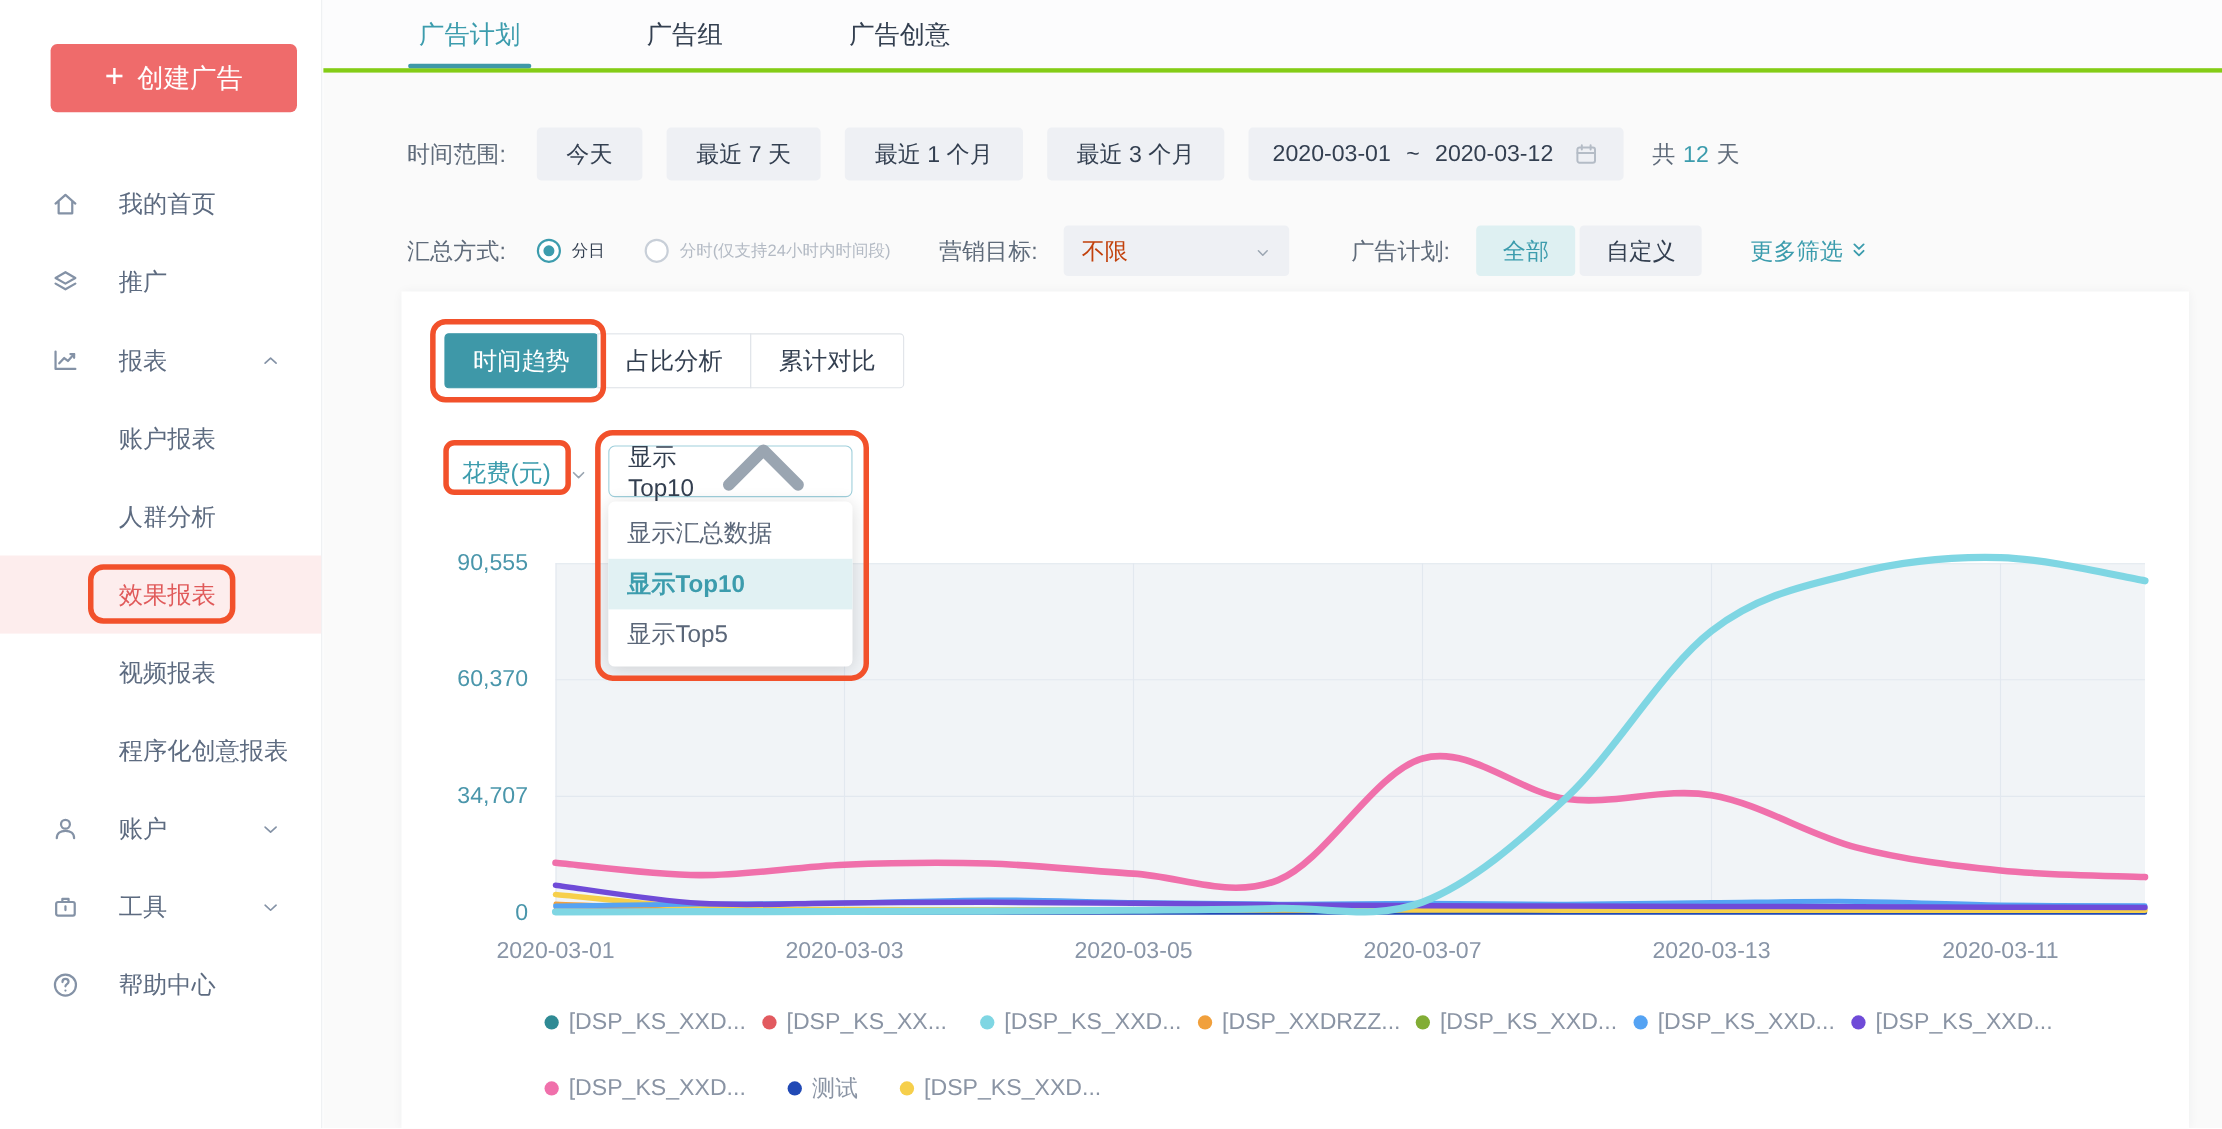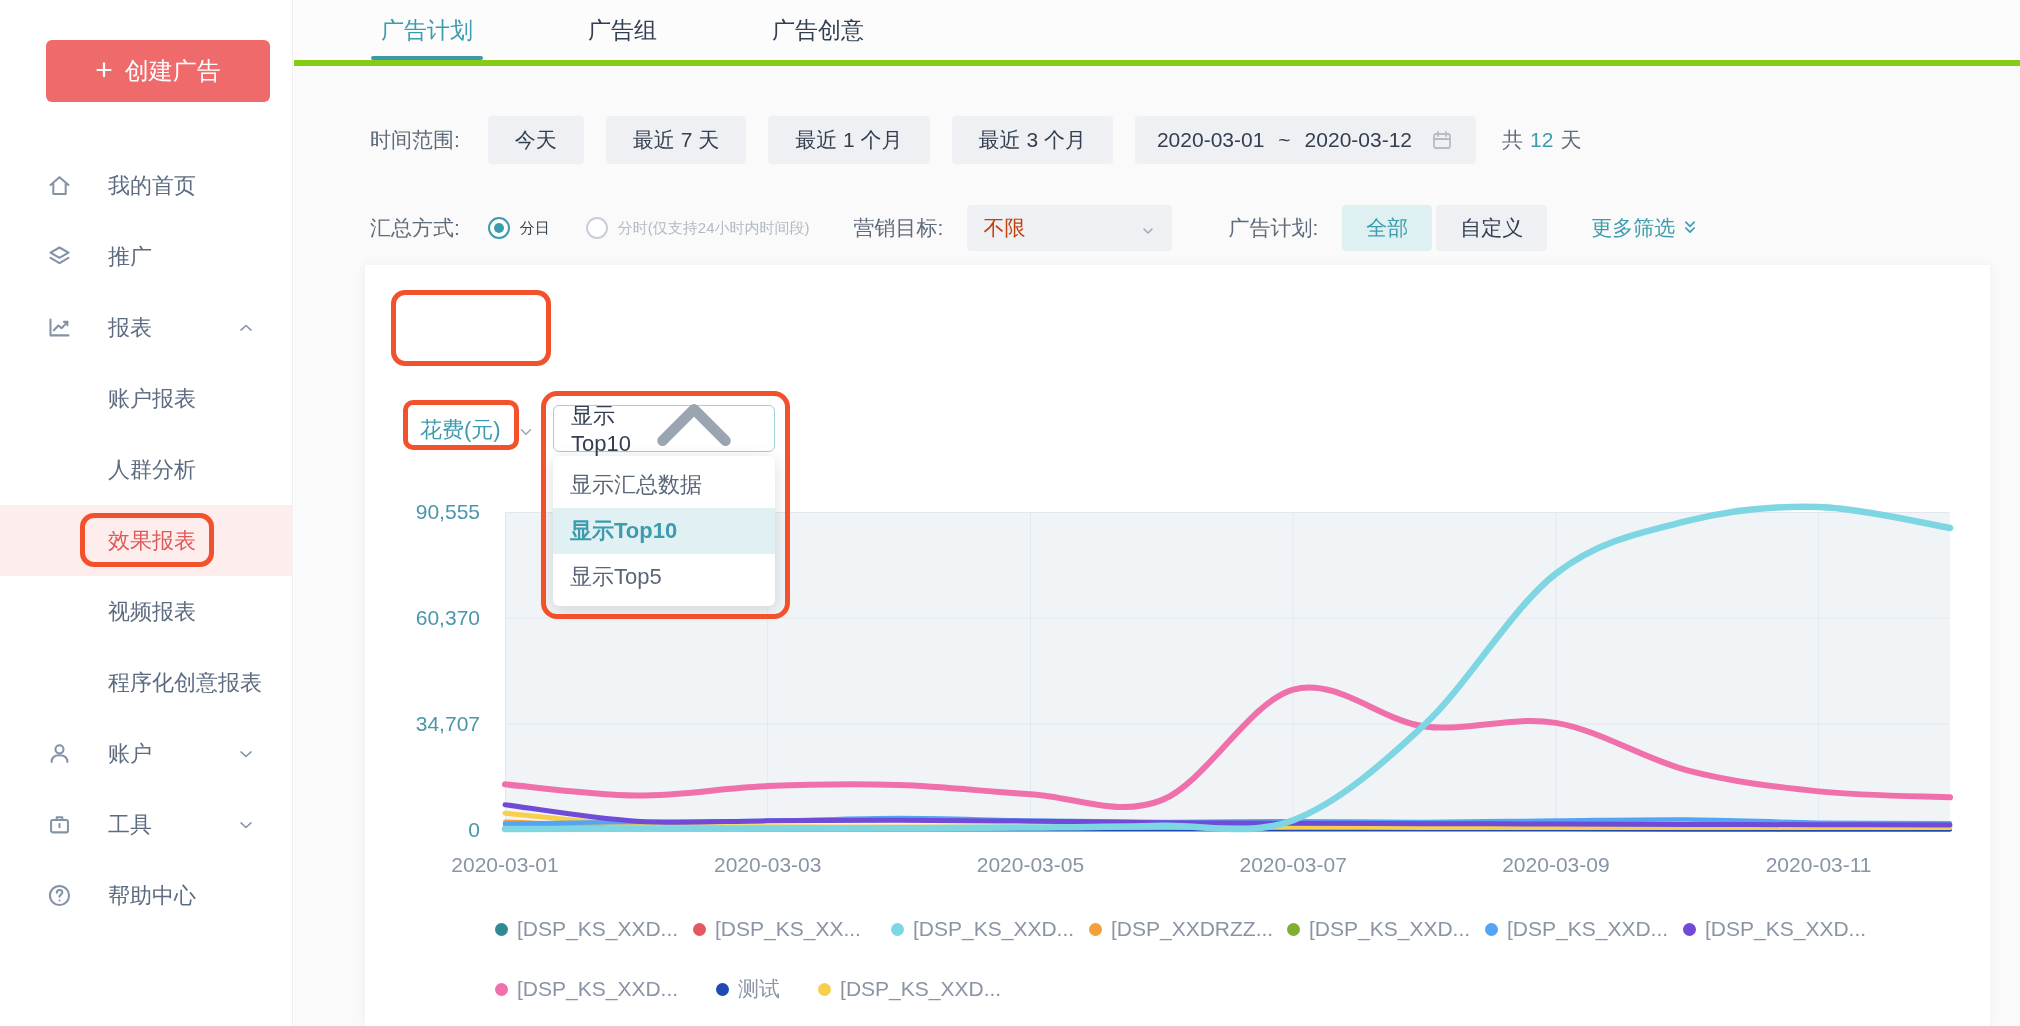--- a/index.html
+++ b/index.html
@@ -17,21 +17,21 @@
   .nav-item .ico { position:absolute; left:46px; top:22px; width:27px; height:27px; }
   .nav-item .chev { position:absolute; right:36px; top:26px; width:20px; height:20px; }
   .nav-item .lbl { position:absolute; left:108px; top:50%; transform:translateY(-50%); font-size:22px; color:#5d6b80; white-space:nowrap; }
   .nav-item.active { background:#fdeded; }
   .nav-item.active .lbl { color:#e05a5a; }
   .nav-annotation { position:absolute; left:80px; top:8px; width:134px; height:54px; border:5px solid #f2512b; border-radius:14px; pointer-events:none; }
   .ico svg, .chev svg { width:100%; height:100%; fill:none; stroke:#8492a6; stroke-width:1.8; stroke-linecap:round; stroke-linejoin:round; }
 
   
   .main { position:absolute; left:294px; top:0; right:0; bottom:0; background:#fafafa; }
-  .tabbar { position:absolute; left:0; right:0; top:0; height:66px; background:#fcfcfd; border-bottom:6px solid #84cc16;
+  .tabbar { position:absolute; left:0; right:0; top:0; height:66px; background:#fcfcfd; border-bottom:4px solid #84cc16;
     display:flex; align-items:stretch; padding-left:77px; gap:95px; }
   .tab { position:relative; display:flex; align-items:center; padding:0 10px; font-size:23px; color:#333f50; cursor:pointer; }
   .tab.active { color:#3c9cad; }
   .tab.active::after { content:""; position:absolute; left:0; right:0; bottom:0; height:4px; background:#3e98a8; border-radius:2px; }
 
   
   .frow { position:absolute; display:flex; align-items:center; }
   .row1 { left:76px; top:116px; height:48px; }
   .row2 { left:76px; top:205px; height:46px; }
   .flabel { font-size:21px; color:#5f6b7a; margin-right:28px; white-space:nowrap; }
@@ -237,20 +237,25 @@
         </div>
       <div class="more ml44">
         <span>更多筛选</span>
         <svg viewBox="0 0 24 24">
             <path d="M7 5l5 5 5-5M7 12l5 5 5-5"></path>
           </svg>
       </div>
     </div>
 
     <div class="panel">
+      <div class="view-tabs">
+          <div class="vtab active">时间趋势</div>
+          <div class="vtab">占比分析</div>
+          <div class="vtab">累计对比</div>
+        </div>
       <span class="anno anno-vtab"></span>
 
       <div class="metric">
         <span>花费(元)</span>
         <span class="chev-s">
           <svg viewBox="0 0 24 24">
               <path d="M6 9l6 6 6-6"></path>
             </svg>
         </span>
       </div>
@@ -300,21 +305,21 @@
             <path d="M0,292.7159185025675C21.893939393939394,295.46673292474185,87.57575757575759,306.52851857986855,131.36363636363637,309.2208050356137C175.15151515151516,311.91309149135884,218.93939393939397,309.045221136326,262.72727272727275,308.86963723703826C306.51515151515156,308.6940533377505,350.3030303030303,308.10877367345813,394.0909090909091,308.16730163988734C437.87878787878793,308.22582960631655,481.6666666666667,308.811109270609,525.4545454545455,309.2208050356137C569.2424242424242,309.6305008006184,613.0303030303031,310.2743084313401,656.8181818181819,310.62547622991553C700.6060606060606,310.97664402849097,744.3939393939395,311.15222792777865,788.1818181818182,311.3278118270664C831.969696969697,311.50339572635414,875.7575757575759,311.5619236927834,919.5454545454546,311.6789796256419C963.3333333333334,311.79603555850036,1007.1212121212122,311.91309149135884,1050.909090909091,312.0301474242173C1094.6969696969697,312.1472033570758,1138.4848484848487,312.2642592899343,1182.2727272727275,312.38131522279275C1226.0606060606062,312.4983711556512,1269.848484848485,312.61542708850976,1313.6363636363637,312.73248302136824C1357.4242424242425,312.8495389542267,1423.1060606060605,313.0251228535144,1445,313.08365081994367" fill="none" stroke="#6f4bd8" stroke-width="5" stroke-linecap="round" stroke-linejoin="round"></path>
             <path d="M0,272.3481861851913C21.893939393939394,274.22108111092706,87.57575757575759,283.29291590745953,131.36363636363637,283.58555573960575C175.15151515151516,283.878195571752,218.93939393939397,275.85986417094585,262.72727272727275,274.1040251780686C306.51515151515156,272.3481861851913,350.3030303030303,271.70437855446966,394.0909090909091,273.05052178234223C437.87878787878793,274.3966650102148,481.6666666666667,279.66418198884656,525.4545454545455,282.18088454530397C569.2424242424242,284.69758710176137,613.0303030303031,305.5920711170007,656.8181818181819,288.15073712108665C700.6060606060606,270.70940312517257,744.3939393939395,189.82375351996023,788.1818181818182,177.53288056981944C831.969696969697,165.24200761967865,875.7575757575759,208.84534260946384,919.5454545454546,214.40549942024182C963.3333333333334,219.9656562310198,1007.1212121212122,203.5778256308321,1050.909090909091,210.89382143448734C1094.6969696969697,218.20981723814256,1138.4848484848487,246.88852078847108,1182.2727272727275,258.30147424217324C1226.0606060606062,269.71442769587543,1269.848484848485,274.8648887416487,1313.6363636363637,279.37154215670034C1357.4242424242425,283.878195571752,1423.1060606060605,284.34641930318594,1445,285.341394732483" fill="none" stroke="#f070ab" stroke-width="6" stroke-linecap="round" stroke-linejoin="round"></path>
             <path d="M0,316.94649660427365C21.893939393939394,316.91723262105904,87.57575757575759,316.8294406714151,131.36363636363637,316.7709127049859C175.15151515151516,316.7123847385567,218.93939393939397,316.6831207553421,262.72727272727275,316.5953288056982C306.51515151515156,316.50753685605434,350.3030303030303,316.4197449064105,394.0909090909091,316.2441610071227C437.87878787878793,316.068577107835,481.6666666666667,315.95152117497656,525.4545454545455,315.54182540997186C569.2424242424242,315.13212964496716,613.0303030303031,315.0150737121087,656.8181818181819,313.7859864170946C700.6060606060606,312.5568991220805,744.3939393939395,325.02335597150903,788.1818181818182,308.16730163988734C831.969696969697,291.31124730826565,875.7575757575759,253.73629286069237,919.5454545454546,212.64966042736458C963.3333333333334,171.5630279940368,1007.1212121212122,95.59372756888082,1050.909090909091,61.64750703992053C1094.6969696969697,27.70128651096023,1138.4848484848487,20.092650875158768,1182.2727272727275,8.972337253602802C1226.0606060606062,-2.147976367953163,1269.848484848485,-6.244934018000104,1313.6363636363637,-5.074374689415265C1357.4242424242425,-3.903815360830426,1423.1060606060605,12.48401523935732,1445,15.995693225111836" fill="none" stroke="#7fd6e3" stroke-width="6.5" stroke-linecap="round" stroke-linejoin="round"></path>
           </svg>
       </div>
       <div>
           <div class="x-label" style="left: 50px;">2020-03-01</div>
           <div class="x-label" style="left: 312.727px;">2020-03-03</div>
           <div class="x-label" style="left: 575.455px;">2020-03-05</div>
           <div class="x-label" style="left: 838.182px;">2020-03-07</div>
-          <div class="x-label" style="left: 1100.91px;">2020-03-09</div>
+          <div class="x-label" style="left: 1100.91px;">2020-03-13</div>
           <div class="x-label" style="left: 1363.64px;">2020-03-11</div>
         </div>
       <div class="legend-row r1">
           <div class="legend-item">
             <span class="dot" style="background: rgb(47, 138, 148);"></span>
             <span>[DSP_KS_XXD...</span>
           </div>
           <div class="legend-item">
             <span class="dot" style="background: rgb(226, 90, 95);"></span>
             <span>[DSP_KS_XX...</span>

